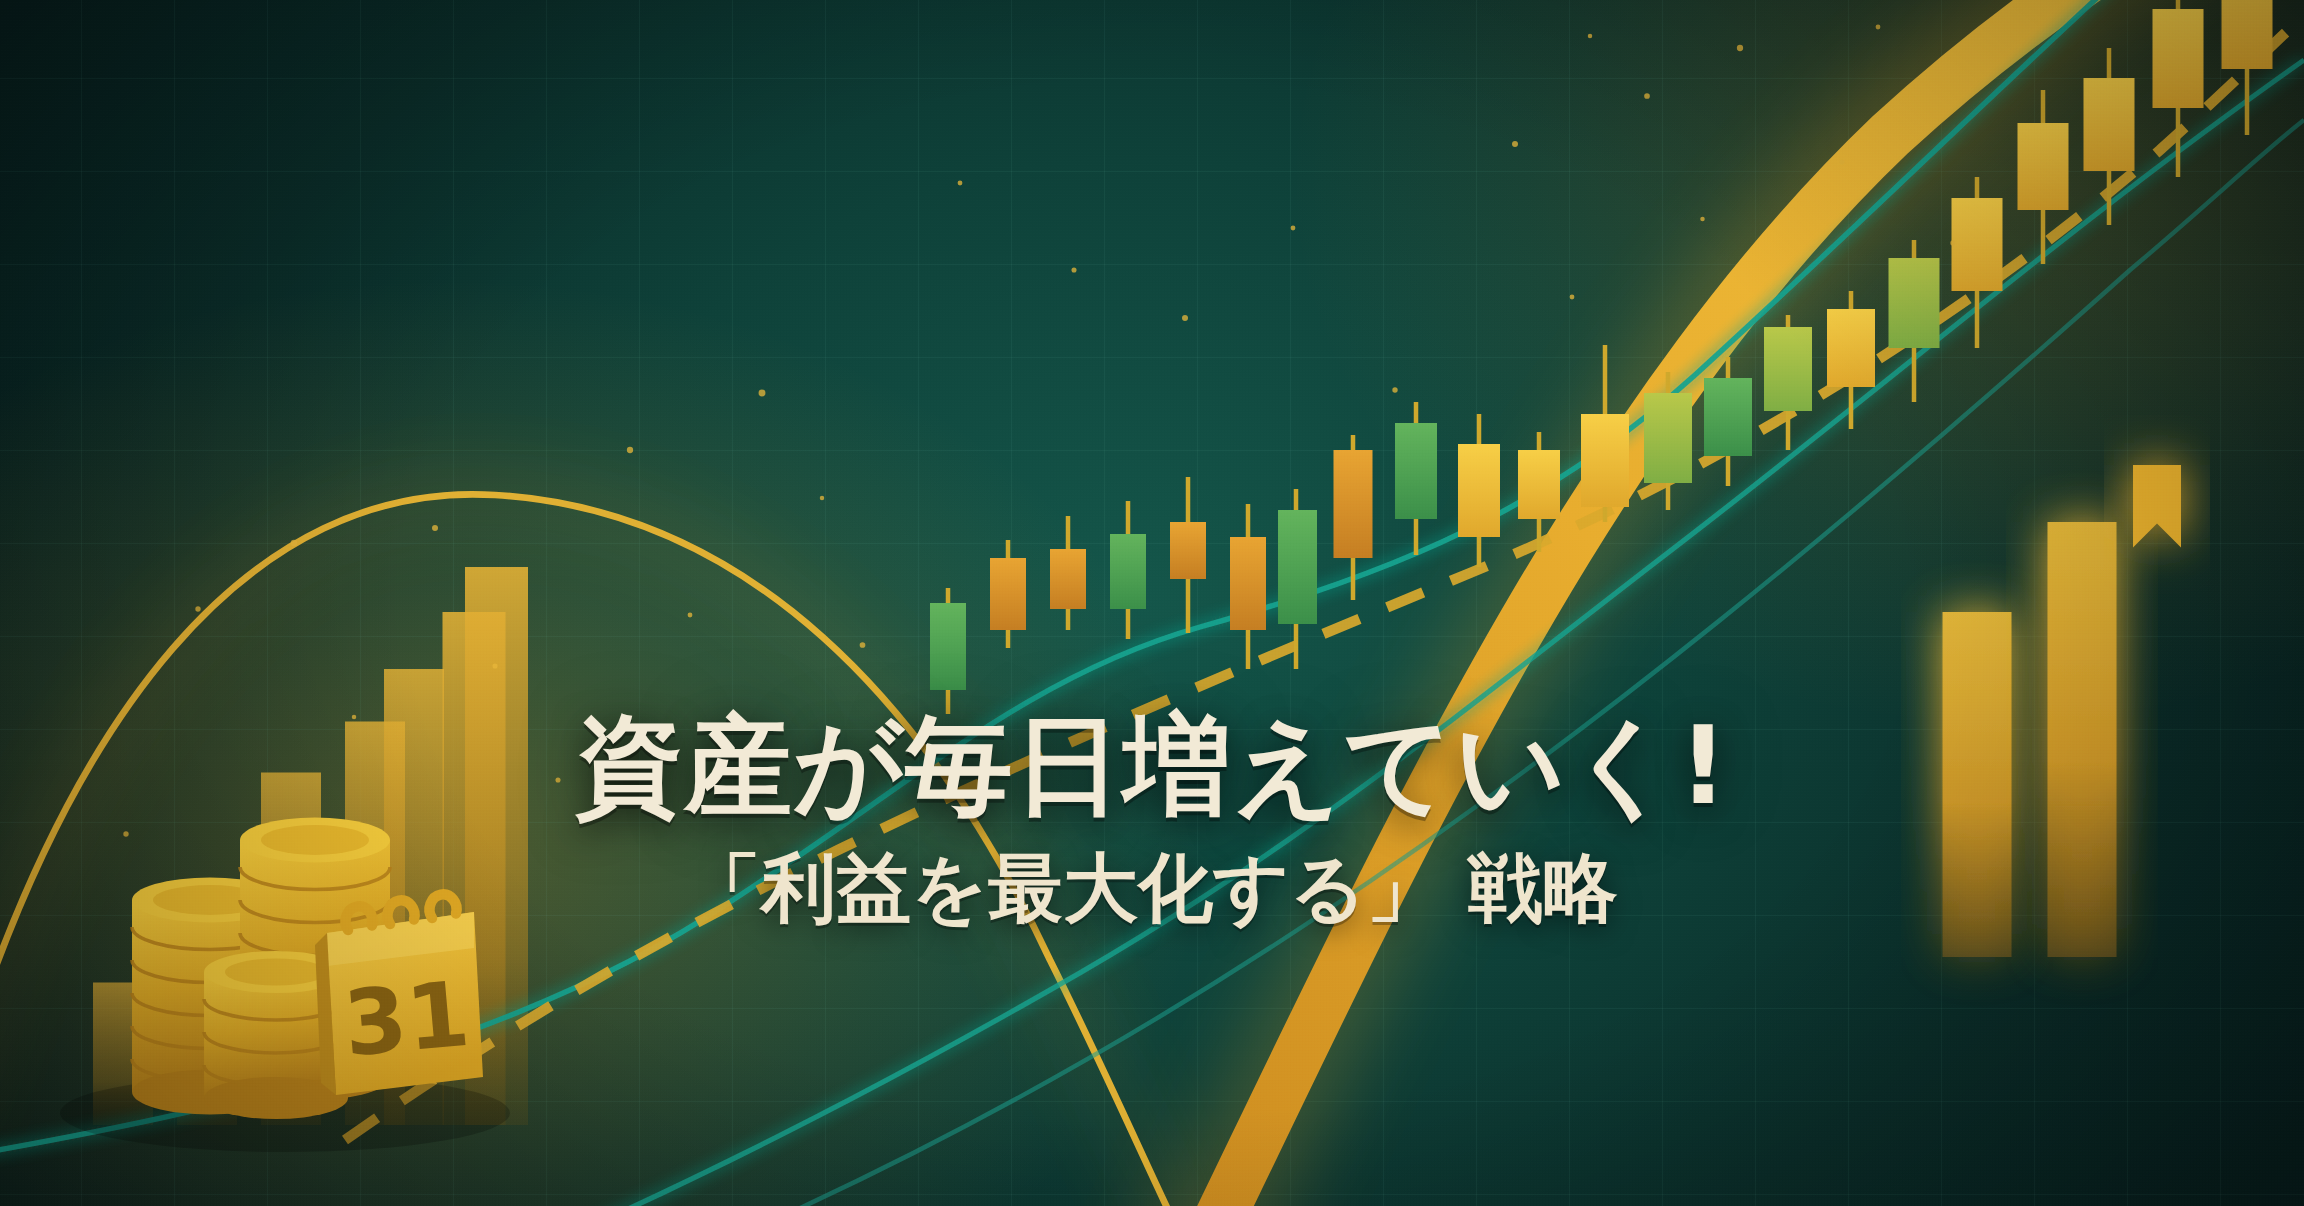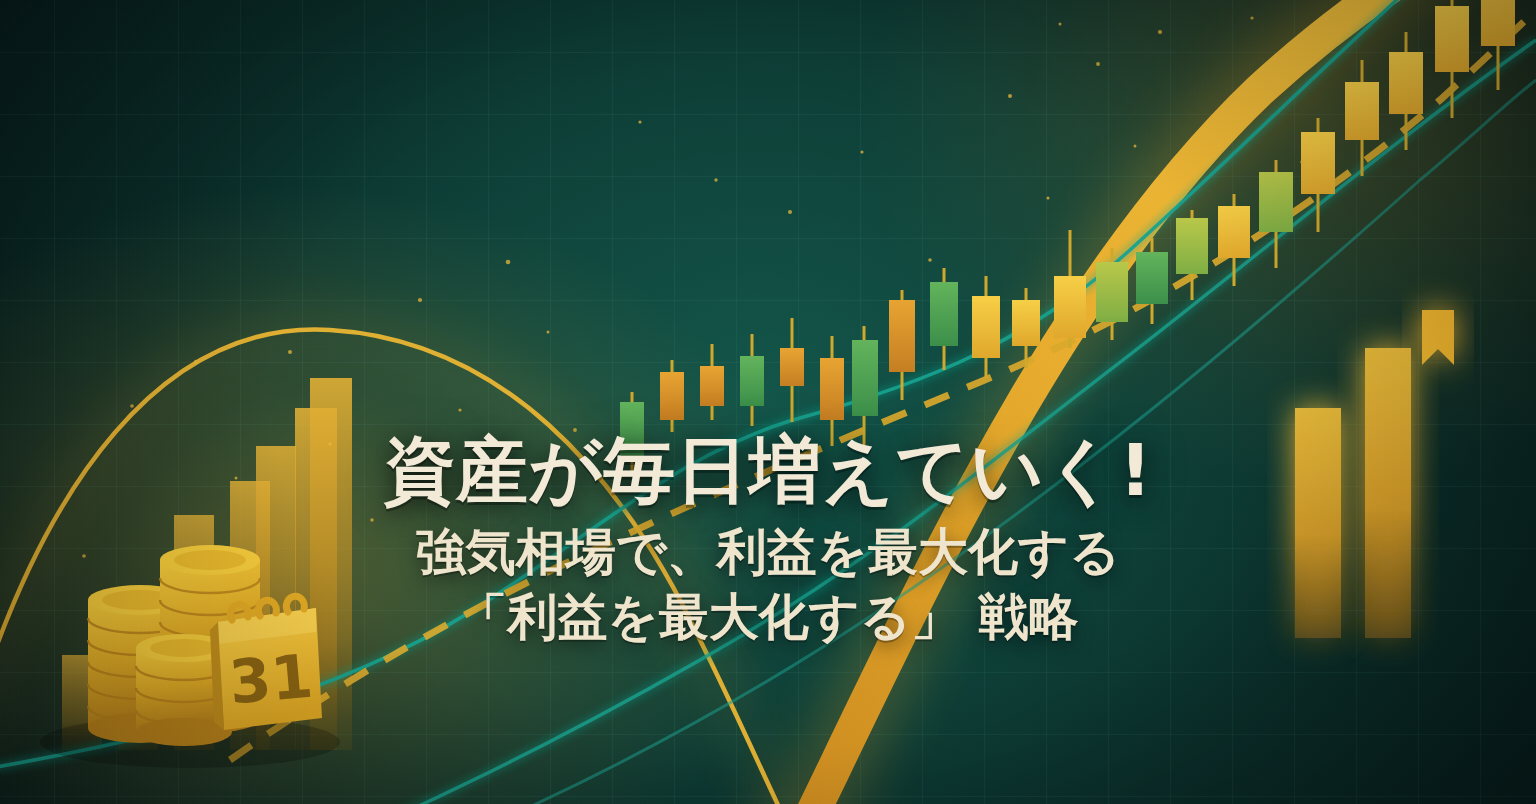--- a/index.html
+++ b/index.html
@@ -58,20 +58,21 @@
     font-weight:700;
     font-size:72px;
     line-height:1.06;
     letter-spacing:.01em;
     color:#f2ead6;
     text-shadow:
       0 3px 0 rgba(0,0,0,.30),
       0 6px 22px rgba(0,0,0,.55),
       0 0 44px rgba(0,0,0,.35);
     white-space:nowrap;
+    margin-top:40px;
   }
   .sub {
     margin-top:14px;
     font-family:"DejaVu Sans","Liberation Sans",sans-serif;
     font-weight:700;
     font-size:50px;
     line-height:1.22;
     color:#efe5cd;
     text-shadow:
       0 2px 0 rgba(0,0,0,.28),
@@ -370,18 +371,17 @@
         <circle cx="84" cy="556" r="1.8"></circle>
     </g>
   </svg>
 
   <div class="bg-vignette"></div>
   <div class="bg-noise"></div>
 
   <div class="copy">
     <div class="headline">資産が毎日増えていく!</div>
     <div class="sub">
-      <span class="l2">強気相場で、利益を最大化する</span>
       <span class="l3">「利益を最大化する」 戦略</span>
     </div>
   </div>
 
 </div>
 
 </body></html>

